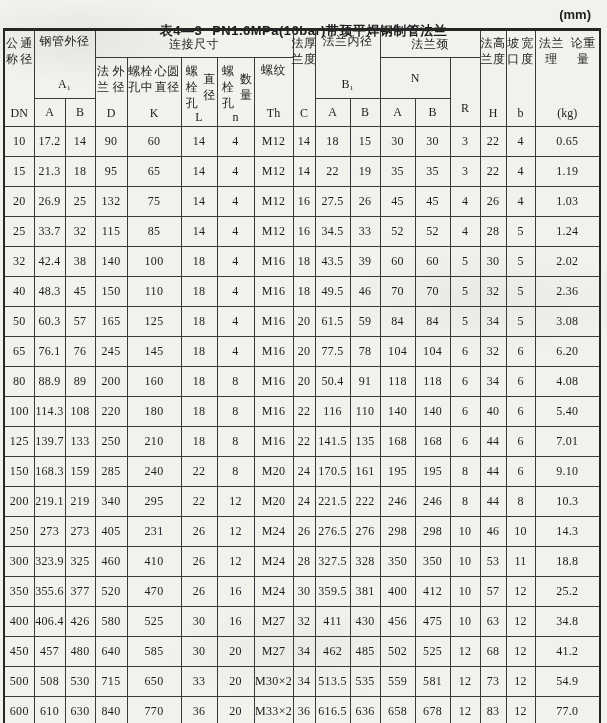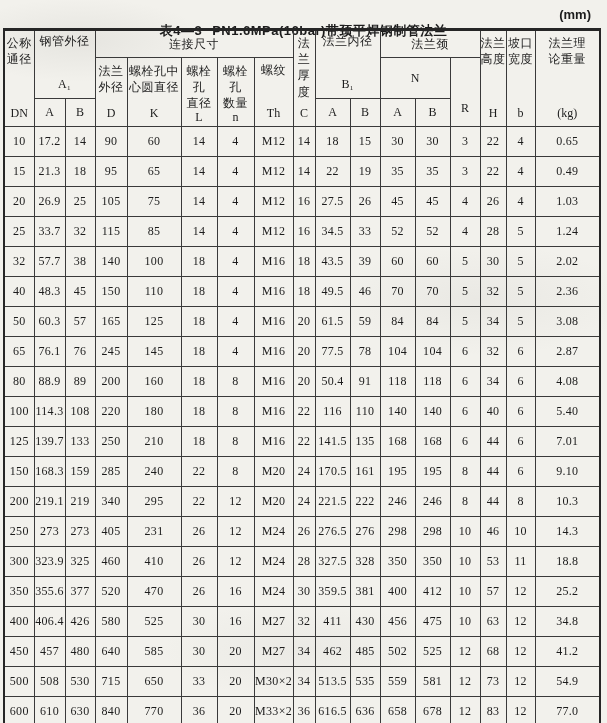--- a/index.html
+++ b/index.html
@@ -46,21 +46,21 @@
   }
   table.flange{border:2px solid #262626;border-top-width:3px;border-bottom-width:3px;}
   thead .bsep{border-bottom:3px solid #262626;}
   thead th{font-size:12px;line-height:1.25;}
   tbody td{height:29px;letter-spacing:0.3px;}
   tr.hr1{height:28px;} tr.hr2{height:34px;} tr.hr3{height:28px;}
   .vstack{display:flex;flex-direction:column;justify-content:space-between;align-items:center;}
   .h86{height:84px;padding:4px 0 7px;}
   .h58t{height:56px;padding:3px 0 8px;} 
   .h58b{height:56px;padding:4px 0 7px;} 
-  .lines{display:flex;flex-direction:column;align-items:center;line-height:1.35;}
+  .lines{display:flex;flex-direction:row;align-items:center;line-height:1.35;}
   .leaf{line-height:1;text-align:center;}
   .rend{display:flex;align-items:flex-end;justify-content:center;height:52px;padding-bottom:8px;}
   .cjk{letter-spacing:0.5px;}
 </style>
 </head>
 <body>
 
 <div class="title-band">
   <div class="ttl">
     <span class="ttl-label">表4—3</span><span>PN1.6MPa(16bar)带颈平焊钢制管法兰</span>
@@ -245,27 +245,27 @@
         <td>4</td>
         <td>M12</td>
         <td>14</td>
         <td>22</td>
         <td>19</td>
         <td>35</td>
         <td>35</td>
         <td>3</td>
         <td>22</td>
         <td>4</td>
-        <td>0.49</td>
+        <td>1.19</td>
       </tr>
       <tr>
         <td>20</td>
         <td>26.9</td>
         <td>25</td>
-        <td>105</td>
+        <td>132</td>
         <td>75</td>
         <td>14</td>
         <td>4</td>
         <td>M12</td>
         <td>16</td>
         <td>27.5</td>
         <td>26</td>
         <td>45</td>
         <td>45</td>
         <td>4</td>
@@ -287,21 +287,21 @@
         <td>33</td>
         <td>52</td>
         <td>52</td>
         <td>4</td>
         <td>28</td>
         <td>5</td>
         <td>1.24</td>
       </tr>
       <tr>
         <td>32</td>
-        <td>57.7</td>
+        <td>42.4</td>
         <td>38</td>
         <td>140</td>
         <td>100</td>
         <td>18</td>
         <td>4</td>
         <td>M16</td>
         <td>18</td>
         <td>43.5</td>
         <td>39</td>
         <td>60</td>
@@ -359,21 +359,21 @@
         <td>4</td>
         <td>M16</td>
         <td>20</td>
         <td>77.5</td>
         <td>78</td>
         <td>104</td>
         <td>104</td>
         <td>6</td>
         <td>32</td>
         <td>6</td>
-        <td>2.87</td>
+        <td>6.20</td>
       </tr>
       <tr>
         <td>80</td>
         <td>88.9</td>
         <td>89</td>
         <td>200</td>
         <td>160</td>
         <td>18</td>
         <td>8</td>
         <td>M16</td>

